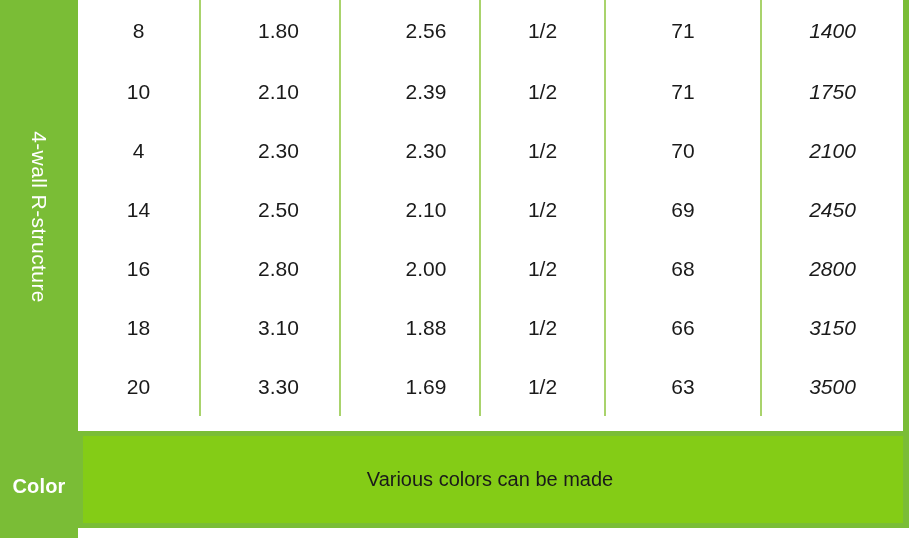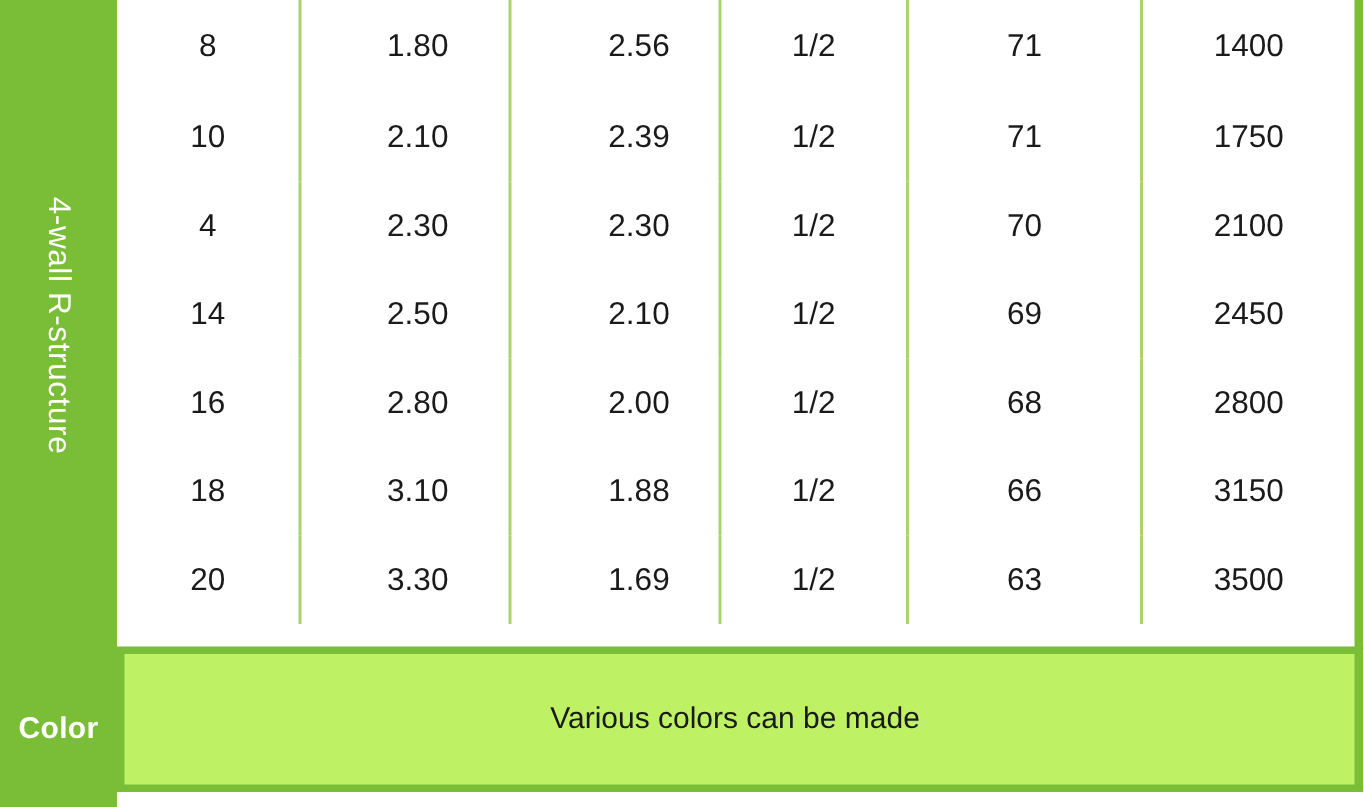--- a/index.html
+++ b/index.html
@@ -91,42 +91,42 @@
     height: 100%;
   }
   .cell:last-child {
     border-right: none;
   }
   .c0 { width: 123px; }
   .c1 { width: 140px; padding-left: 17px; }
   .c2 { width: 140px; padding-left: 32px; }
   .c3 { width: 125px; }
   .c4 { width: 156px; }
-  .c5 { width: 141px; }
+  .c5 { width: 141px; font-style: italic; }
 
   
   .bottom-rule {
     position: absolute;
     left: 78px;
     top: 431px;
     width: 831px;
     height: 5px;
     background: #7abd36;
   }
   .color-row {
     position: absolute;
     left: 78px;
     top: 436px;
     width: 831px;
     height: 92px;
     box-sizing: border-box;
     border-left: 5px solid #7abd36;
     border-right: 6px solid #7abd36;
     border-bottom: 5px solid #7abd36;
-    background: #bef264;
+    background: #84cc16;
     display: flex;
     align-items: center;
     justify-content: center;
   }
   .color-row-text {
     font-size: 20px;
     color: #1a1a1a;
     margin-left: -6px;
   }
 </style>

